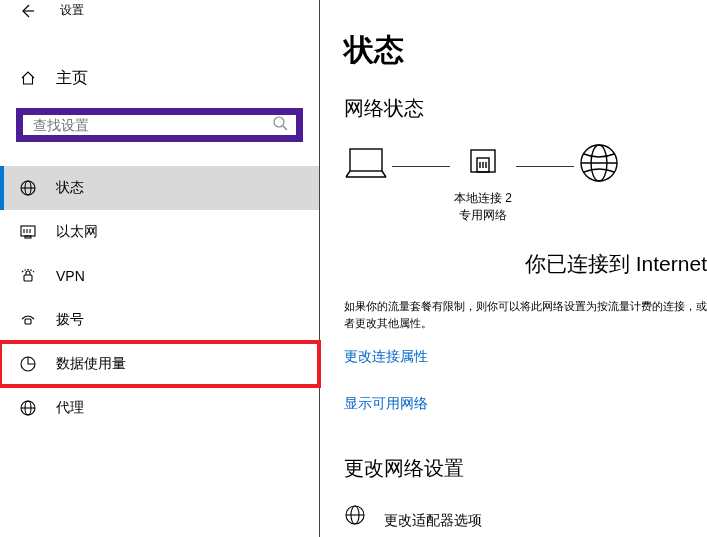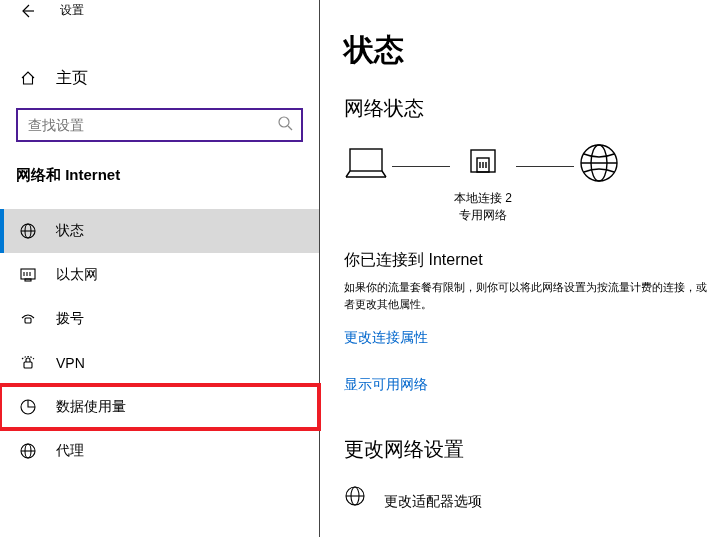--- a/index.html
+++ b/index.html
@@ -36,21 +36,21 @@
   padding-left: 18px;
   gap: 18px;
   margin-top: 16px;
   cursor: pointer;
   text-align: right;
 }
 .icon-slot { width: 20px; display: flex; justify-content: center; }
 .search-wrap { padding: 10px 16px 8px 16px; }
 .search-box {
   position: relative;
-  border: 2px solid #4c1d95;
+  border: 7px solid #4c1d95;
   height: 34px;
   display: flex;
   align-items: center;
 }
 .search-input {
   border: none;
   outline: none;
   font-size: 14px;
   padding: 0 30px 0 10px;
   width: 100%;
@@ -108,21 +108,21 @@
   margin-bottom: 24px;
 }
 .diag-line {
   width: 58px;
   height: 1px;
   background: #333;
   margin: 0 4px 36px 4px;
 }
 .diag-node { display: flex; flex-direction: column; align-items: center; justify-content: flex-end; }
 .diag-node .caption { font-size: 12px; text-align: center; margin-top: 6px; line-height: 1.4; min-height: 32px; }
-.sub-heading { font-size: 16px; margin-bottom: 8px; }
+.sub-heading { font-size: 21px; margin-bottom: 20px; text-align: right; }
 .body-text { font-size: 11px; line-height: 1.5; margin-bottom: 16px; }
 .link {
   color: #0066cc;
   font-size: 14px;
   cursor: pointer;
   display: inline-block;
   margin-bottom: 28px;
 }
 .section-title2 { font-size: 20px; margin: 14px 10px 22px 0; }
 .option-row { display: flex; align-items: flex-end; gap: 18px; }
@@ -156,21 +156,20 @@
       <input class="search-input" placeholder="查找设置" style="">
       <span class="search-icon">
         <svg width="16" height="16" viewBox="0 0 16 16" stroke="#888" stroke-width="1.2" fill="none">
           <circle cx="7" cy="7" r="5"></circle>
           <line x1="11" y1="11" x2="15" y2="15"></line>
         </svg>
       </span>
     </div>
   </div>
 
-  <div class="category-title">网络和 Internet</div>
 
   <div class="nav-list">
     <div class="nav-item active">
       <span class="icon-slot">
         <svg width="18" height="18" viewBox="0 0 18 18" stroke="#000" stroke-width="1.1" fill="none">
           <circle cx="9" cy="9" r="7"></circle>
           <ellipse cx="9" cy="9" rx="3" ry="7"></ellipse>
           <line x1="2" y1="9" x2="16" y2="9"></line>
         </svg>
       </span>
@@ -186,36 +185,36 @@
           <line x1="8" y1="6" x2="8" y2="10"></line>
           <line x1="11" y1="6" x2="11" y2="10"></line>
         </svg>
       </span>
       <span>以太网</span>
     </div>
 
     <div class="nav-item">
       <span class="icon-slot">
         <svg width="18" height="18" viewBox="0 0 18 18" stroke="#000" stroke-width="1.1" fill="none">
-          <path d="M3 8 Q9 2 15 8"></path>
-          <rect x="6" y="8" width="6" height="5" rx="1"></rect>
-        </svg>
-      </span>
-      <span>拨号</span>
-    </div>
-
-    <div class="nav-item">
-      <span class="icon-slot">
-        <svg width="18" height="18" viewBox="0 0 18 18" stroke="#000" stroke-width="1.1" fill="none">
           <rect x="5" y="8" width="8" height="6" rx="1"></rect>
           <path d="M7 8 V6 a2 2 0 0 1 4 0 V8"></path>
           <path d="M3 5 Q9 0 15 5" stroke-dasharray="1.5 1.5"></path>
         </svg>
       </span>
       <span>VPN</span>
+    </div>
+
+    <div class="nav-item">
+      <span class="icon-slot">
+        <svg width="18" height="18" viewBox="0 0 18 18" stroke="#000" stroke-width="1.1" fill="none">
+          <path d="M3 8 Q9 2 15 8"></path>
+          <rect x="6" y="8" width="6" height="5" rx="1"></rect>
+        </svg>
+      </span>
+      <span>拨号</span>
     </div>
 
     <div class="nav-item highlighted">
       <span class="icon-slot">
         <svg width="18" height="18" viewBox="0 0 18 18" stroke="#000" stroke-width="1.1" fill="none">
           <circle cx="9" cy="9" r="7"></circle>
           <path d="M9 2 V9 H16"></path>
         </svg>
       </span>
       <span>数据使用量</span>

